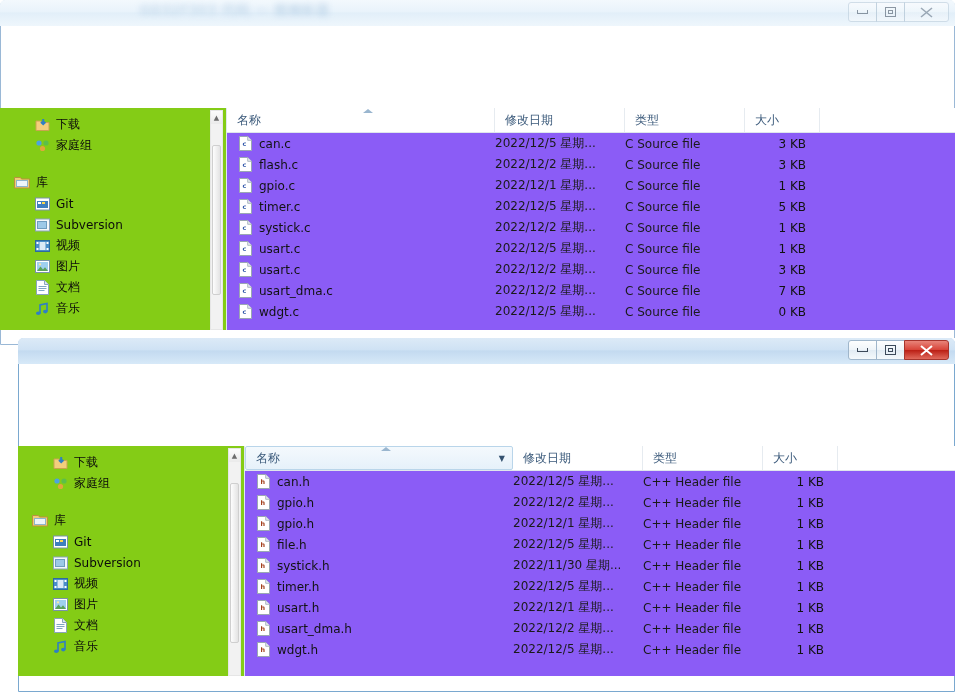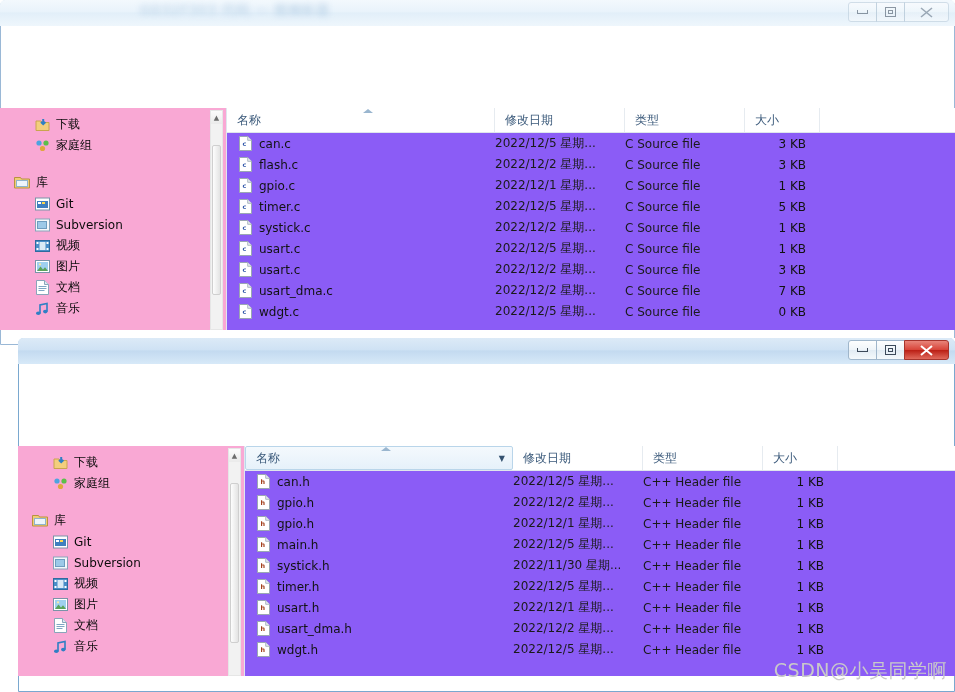--- a/index.html
+++ b/index.html
@@ -130,21 +130,21 @@
   .tb { font-size:12px; color:#16314e; margin-right: 20px; display:flex; align-items:center; }
   .tb .caret { font-size:8px; margin-left:5px; color:#2b4f73; }
   .tb-right { margin-left:auto; display:flex; align-items:center; padding-right: 10px; }
   .ico-pane { width:17px; height:14px; border:1px solid #4a7ca8; display:inline-block; background:linear-gradient(to right,#fff 0 58%, #7ec0e8 58% 100%); }
   .ico-help { width:16px; height:16px; border-radius:50%; background: radial-gradient(circle at 34% 28%,#8fd0f5,#1b6fb8 60%,#0c4c86); color:#fff; font-size:11px; font-weight:bold; display:flex; align-items:center; justify-content:center; }
 
   
   .wbody { display:flex; background:#fff; }
   .nav {
     width: 227px; flex:0 0 auto;
-    background:#f9a8d4;
+    background:#84cc16;
     padding-top: 6px;
     position:relative;
     overflow:hidden;
   }
   .navitem { display:flex; align-items:center; height:21px; padding-left: 34px; font-size:12px; color:#0b0b0b;}
   .navitem.lvl0 { padding-left: 14px; font-weight: normal; }
   .navitem .ni { width:16px; height:16px; margin-right:6px; flex:0 0 auto; display:flex; align-items:center; justify-content:center;}
   .navspacer { height: 16px; }
   .navsb {
     position:absolute; right:4px; top:2px; width:13px; bottom:0;
@@ -834,21 +834,21 @@
               <div class="cell c-type" style="width:120px;">C++ Header file</div>
               <div class="cell c-size" style="width:75px;padding-right:14px;">1 KB</div>
             </div>
             <div class="row">
               <div class="cell c-name" style="width:268px;">
                 <svg class="fileico" viewBox="0 0 13 15">
                   <path d="M0.5 0.5 h8.2 l3.8 3.8 v10.2 h-12z" fill="#ffffff" stroke="#9aa7b3" stroke-width="1"></path>
                   <path d="M8.7 0.5 v3.8 h3.8" fill="#e6ebf0" stroke="#9aa7b3" stroke-width=".8"></path>
                   <text x="3.4" y="9.6" font-family="DejaVu Sans, sans-serif" font-size="6.4" font-weight="bold" fill="#a03a16">h</text>
                 </svg>
-                <span>main.h</span>
+                <span>file.h</span>
               </div>
               <div class="cell c-date" style="width:130px;">2022/12/5 星期...</div>
               <div class="cell c-type" style="width:120px;">C++ Header file</div>
               <div class="cell c-size" style="width:75px;padding-right:14px;">1 KB</div>
             </div>
             <div class="row">
               <div class="cell c-name" style="width:268px;">
                 <svg class="fileico" viewBox="0 0 13 15">
                   <path d="M0.5 0.5 h8.2 l3.8 3.8 v10.2 h-12z" fill="#ffffff" stroke="#9aa7b3" stroke-width="1"></path>
                   <path d="M8.7 0.5 v3.8 h3.8" fill="#e6ebf0" stroke="#9aa7b3" stroke-width=".8"></path>
@@ -910,17 +910,14 @@
               </div>
               <div class="cell c-date" style="width:130px;">2022/12/5 星期...</div>
               <div class="cell c-type" style="width:120px;">C++ Header file</div>
               <div class="cell c-size" style="width:75px;padding-right:14px;">1 KB</div>
             </div>
           </div>
       </div>
     </div>
   </div>
 
-  <div class="watermark">
-    <span>CSDN</span><span class="wm-cn">@小吴同学啊</span>
-  </div>
 
 </div>
 
 </body></html>

